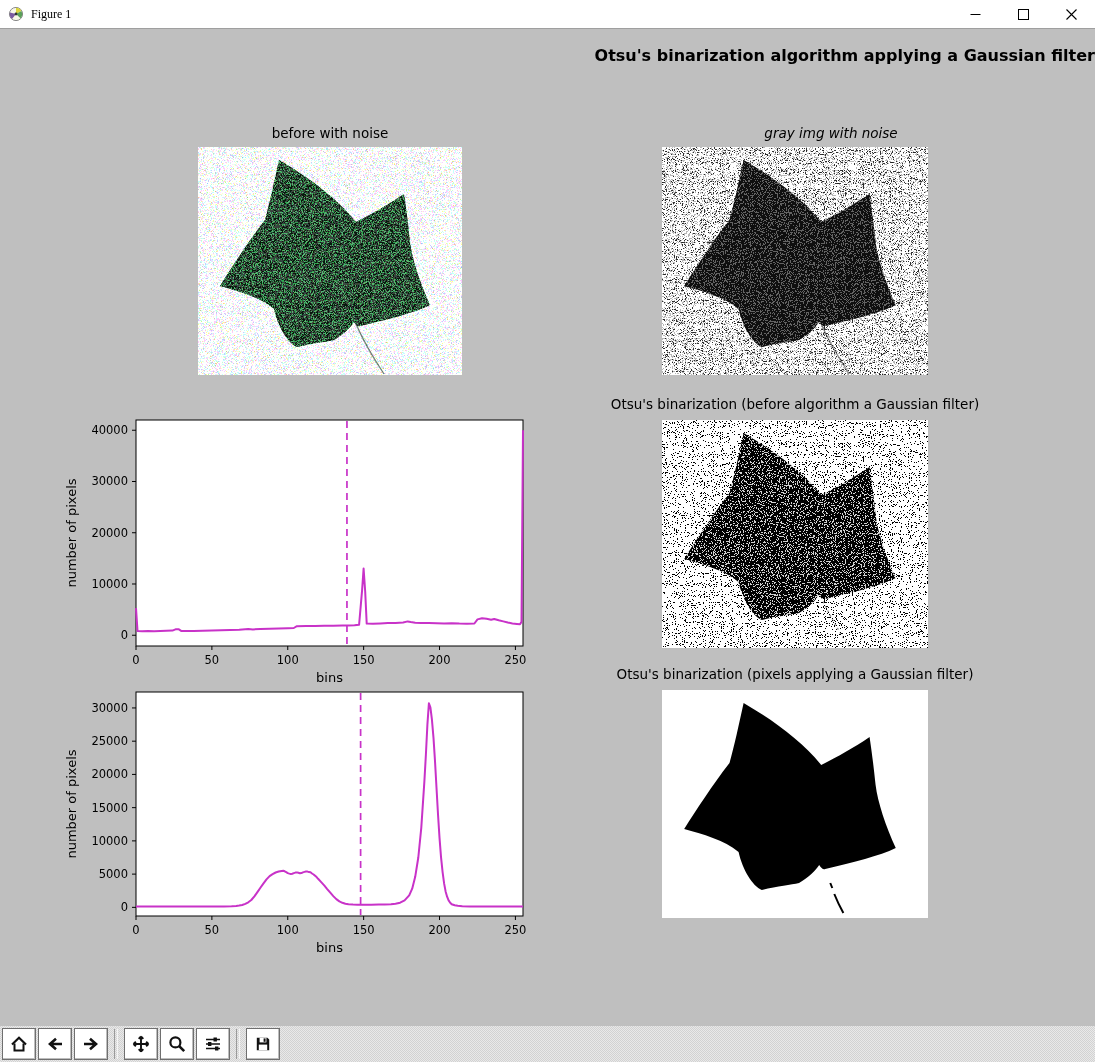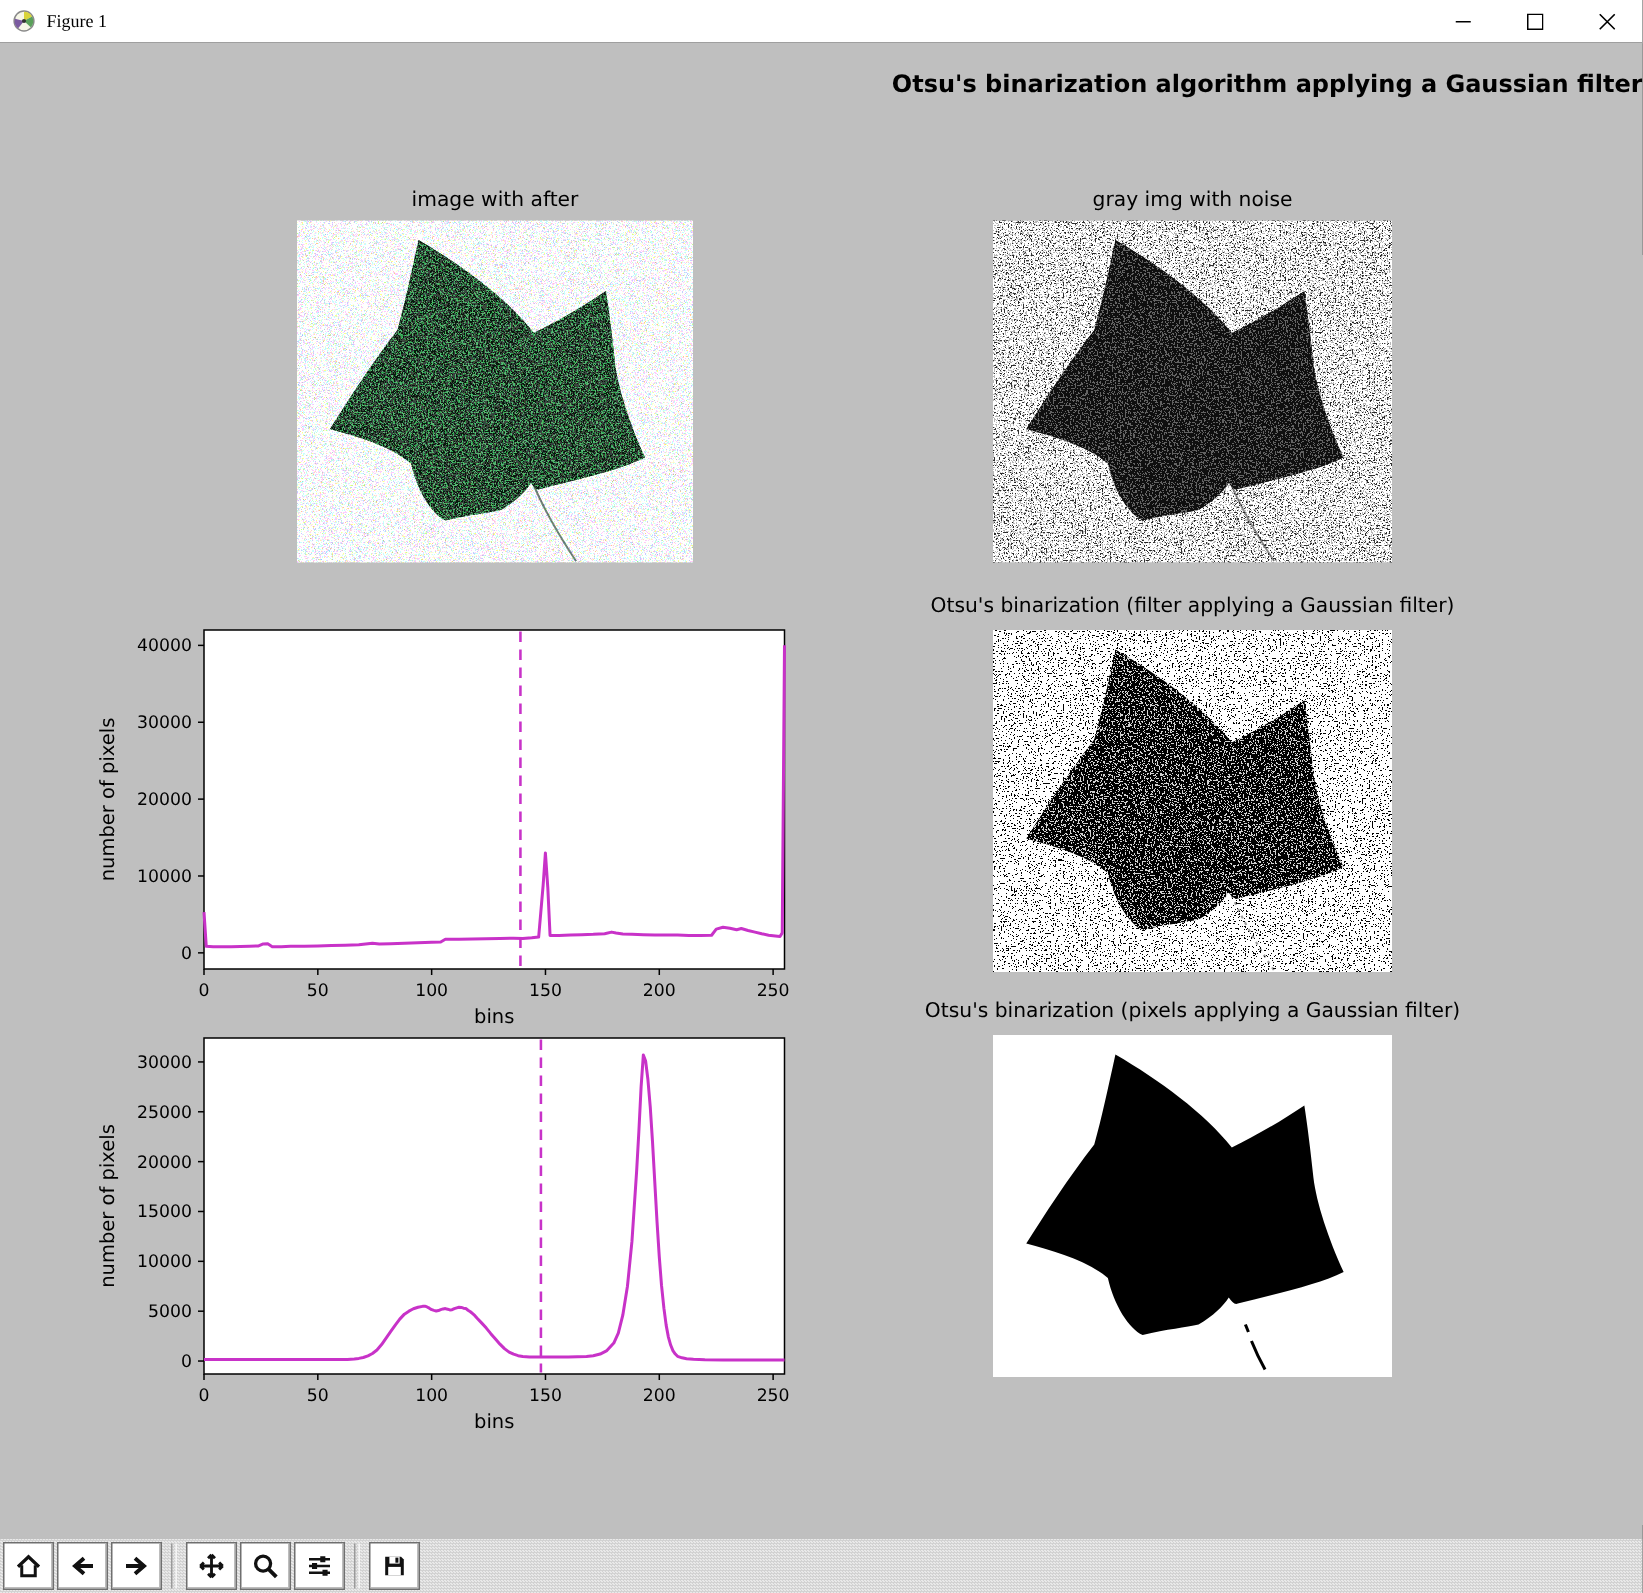--- a/index.html
+++ b/index.html
@@ -98,23 +98,23 @@
       <div class="wbtn">
         <svg width="11" height="11" viewBox="0 0 11 11">
             <path d="M0.5 0.5 L10.5 10.5 M10.5 0.5 L0.5 10.5" stroke="#000" stroke-width="1.1"></path>
           </svg>
       </div>
     </div>
   </div>
 
   <div class="suptitle">Otsu's binarization algorithm applying a Gaussian filter</div>
 
-  <div class="ptitle" style="left:198px;top:125px;width:264px;">image with after</div>
-  <div class="ptitle" style="left:662px;top:125px;width:266px;">gray img with noise</div>
-  <div class="ptitle" style="left:530px;top:396px;width:530px;">Otsu's binarization (filter applying a Gaussian filter)</div>
+  <div class="ptitle" style="left:198px;top:125px;width:264px;">before with noise</div>
+  <div class="ptitle" style="left:698px;top:125px;width:266px;font-style:italic;">gray img with noise</div>
+  <div class="ptitle" style="left:530px;top:396px;width:530px;">Otsu's binarization (before algorithm a Gaussian filter)</div>
   <div class="ptitle" style="left:530px;top:666px;width:530px;">Otsu's binarization (pixels applying a Gaussian filter)</div>
 
   <svg class="imgpanel" style="left:198px;top:147px;" width="264" height="228" viewBox="0 0 264 228" preserveAspectRatio="none">
     <rect width="264" height="228" fill="#fff"></rect>
     <rect width="264" height="228" filter="url(#fColor)" opacity="0.85"></rect>
     <use href="#leafPath" fill="#2ea44f"></use>
     <g clip-path="url(#leafClip)">
       <rect width="264" height="228" filter="url(#fDots55)" opacity="0.85"></rect>
       <rect width="264" height="228" filter="url(#fColor)" opacity="0.22"></rect>
     </g>

